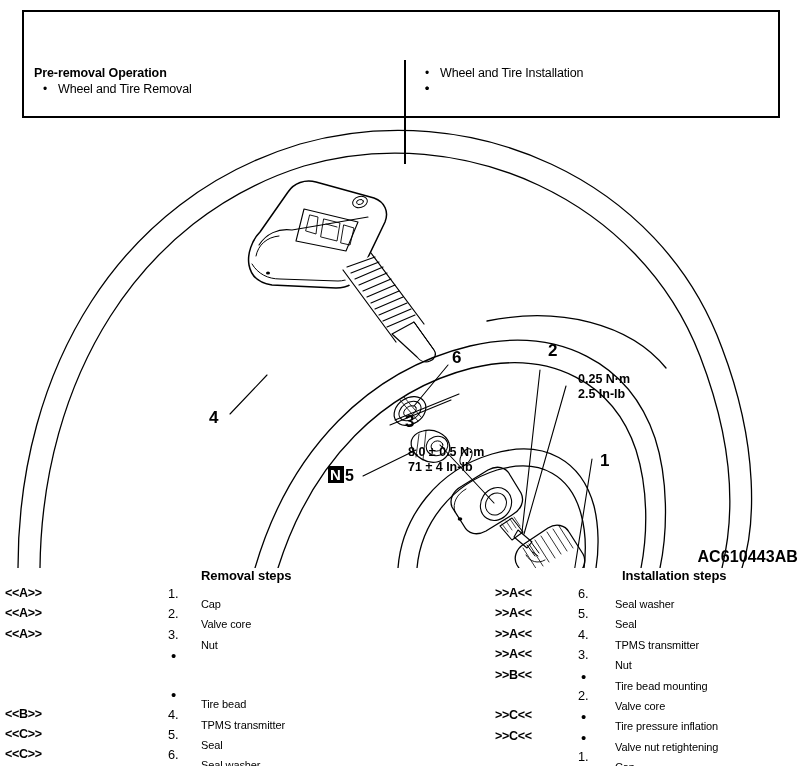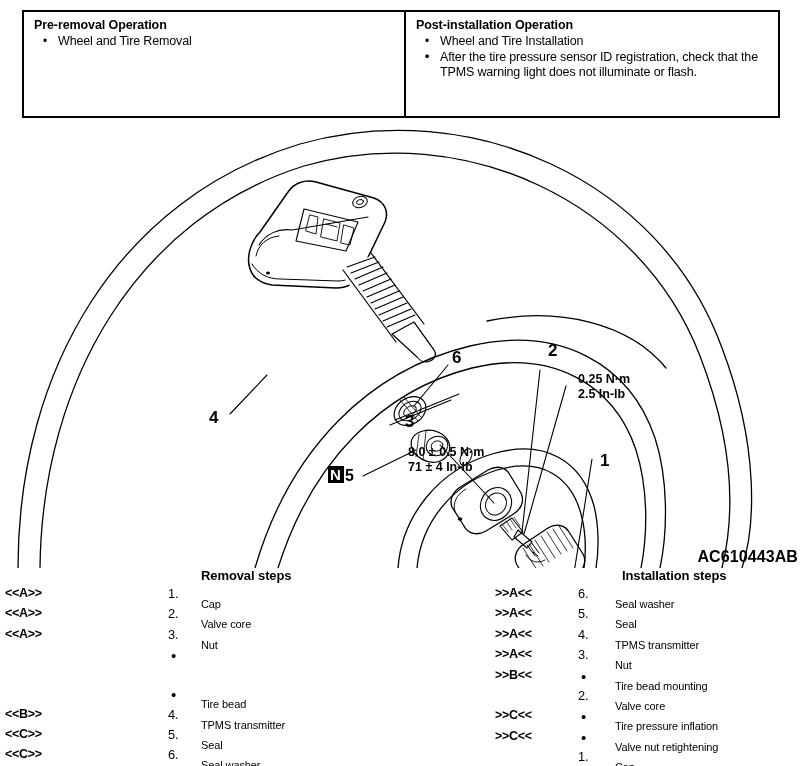--- a/index.html
+++ b/index.html
@@ -29,20 +29,21 @@
     width: 758px;
     height: 108px;
     border: 2px solid #000;
     box-sizing: border-box;
     display: flex;
   }
   .op-cell {
     box-sizing: border-box;
     padding: 6px 8px 4px 8px;
     height: 100%;
+    margin-top: 48px;
   }
   .op-cell-left {
     width: 382px;
     border-right: 2px solid #000;
   }
   .op-cell-right {
     flex: 1;
   }
   .op-title {
     font-size: 12.5px;
@@ -182,32 +183,30 @@
       <div class="op-title">Pre-removal Operation</div>
       <ul class="op-list">
         <li>
           <span class="bullet">•</span>
           <span>Wheel and Tire Removal</span>
         </li>
       </ul>
     </div>
 
     <div class="op-cell op-cell-right">
-      <div class="op-title">Post-installation Operation</div>
       <ul class="op-list">
         <li>
           <span class="bullet">•</span>
           <span>Wheel and Tire Installation</span>
         </li>
         <li>
           <span class="bullet">•</span>
         </li>
         <li>
           <span class="bullet">•</span>
-          <span>After the tire pressure sensor ID registration, check that the TPMS warning light does not illuminate or flash.</span>
         </li>
       </ul>
     </div>
   </div>
 
   <div class="illustration">
     <svg width="810" height="450" viewBox="0 0 810 450" xmlns="http://www.w3.org/2000/svg">
       <g fill="none" stroke="#000" stroke-width="1.3" stroke-linecap="round" stroke-linejoin="round">
 
         <path d="M 18,450 C 18,250 120,80 300,26 C 470,-22 660,60 722,230 C 760,330 755,410 742,450"></path>

